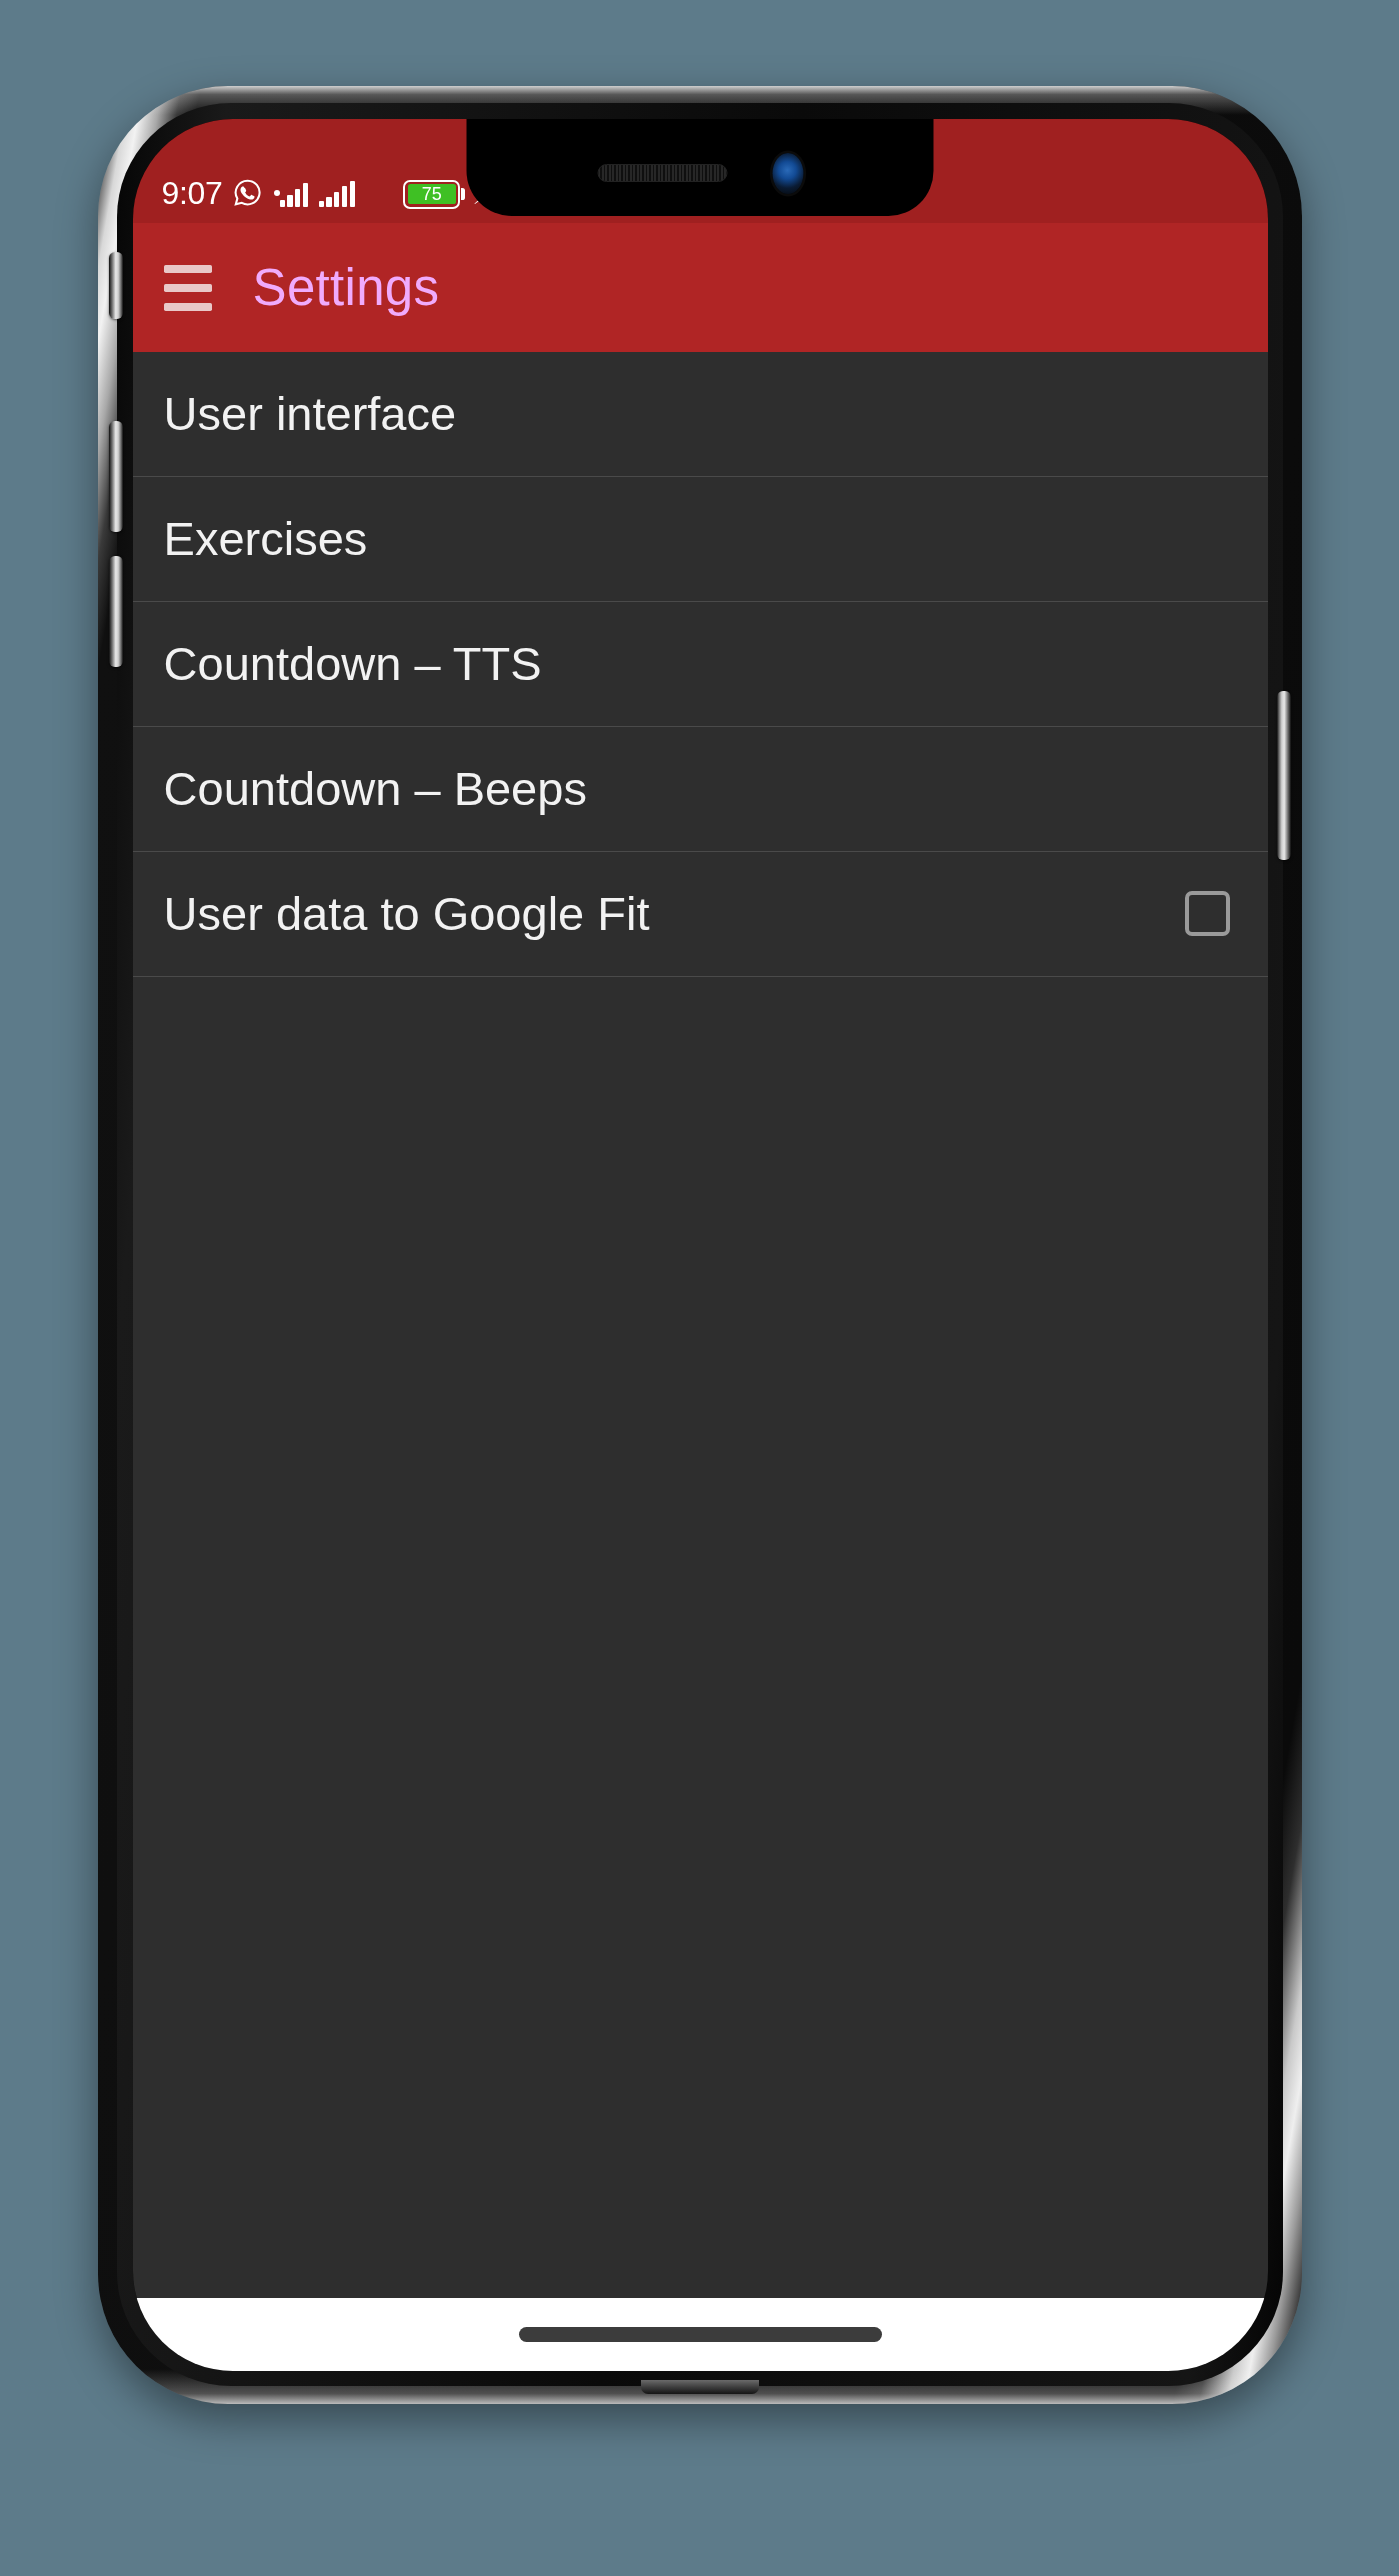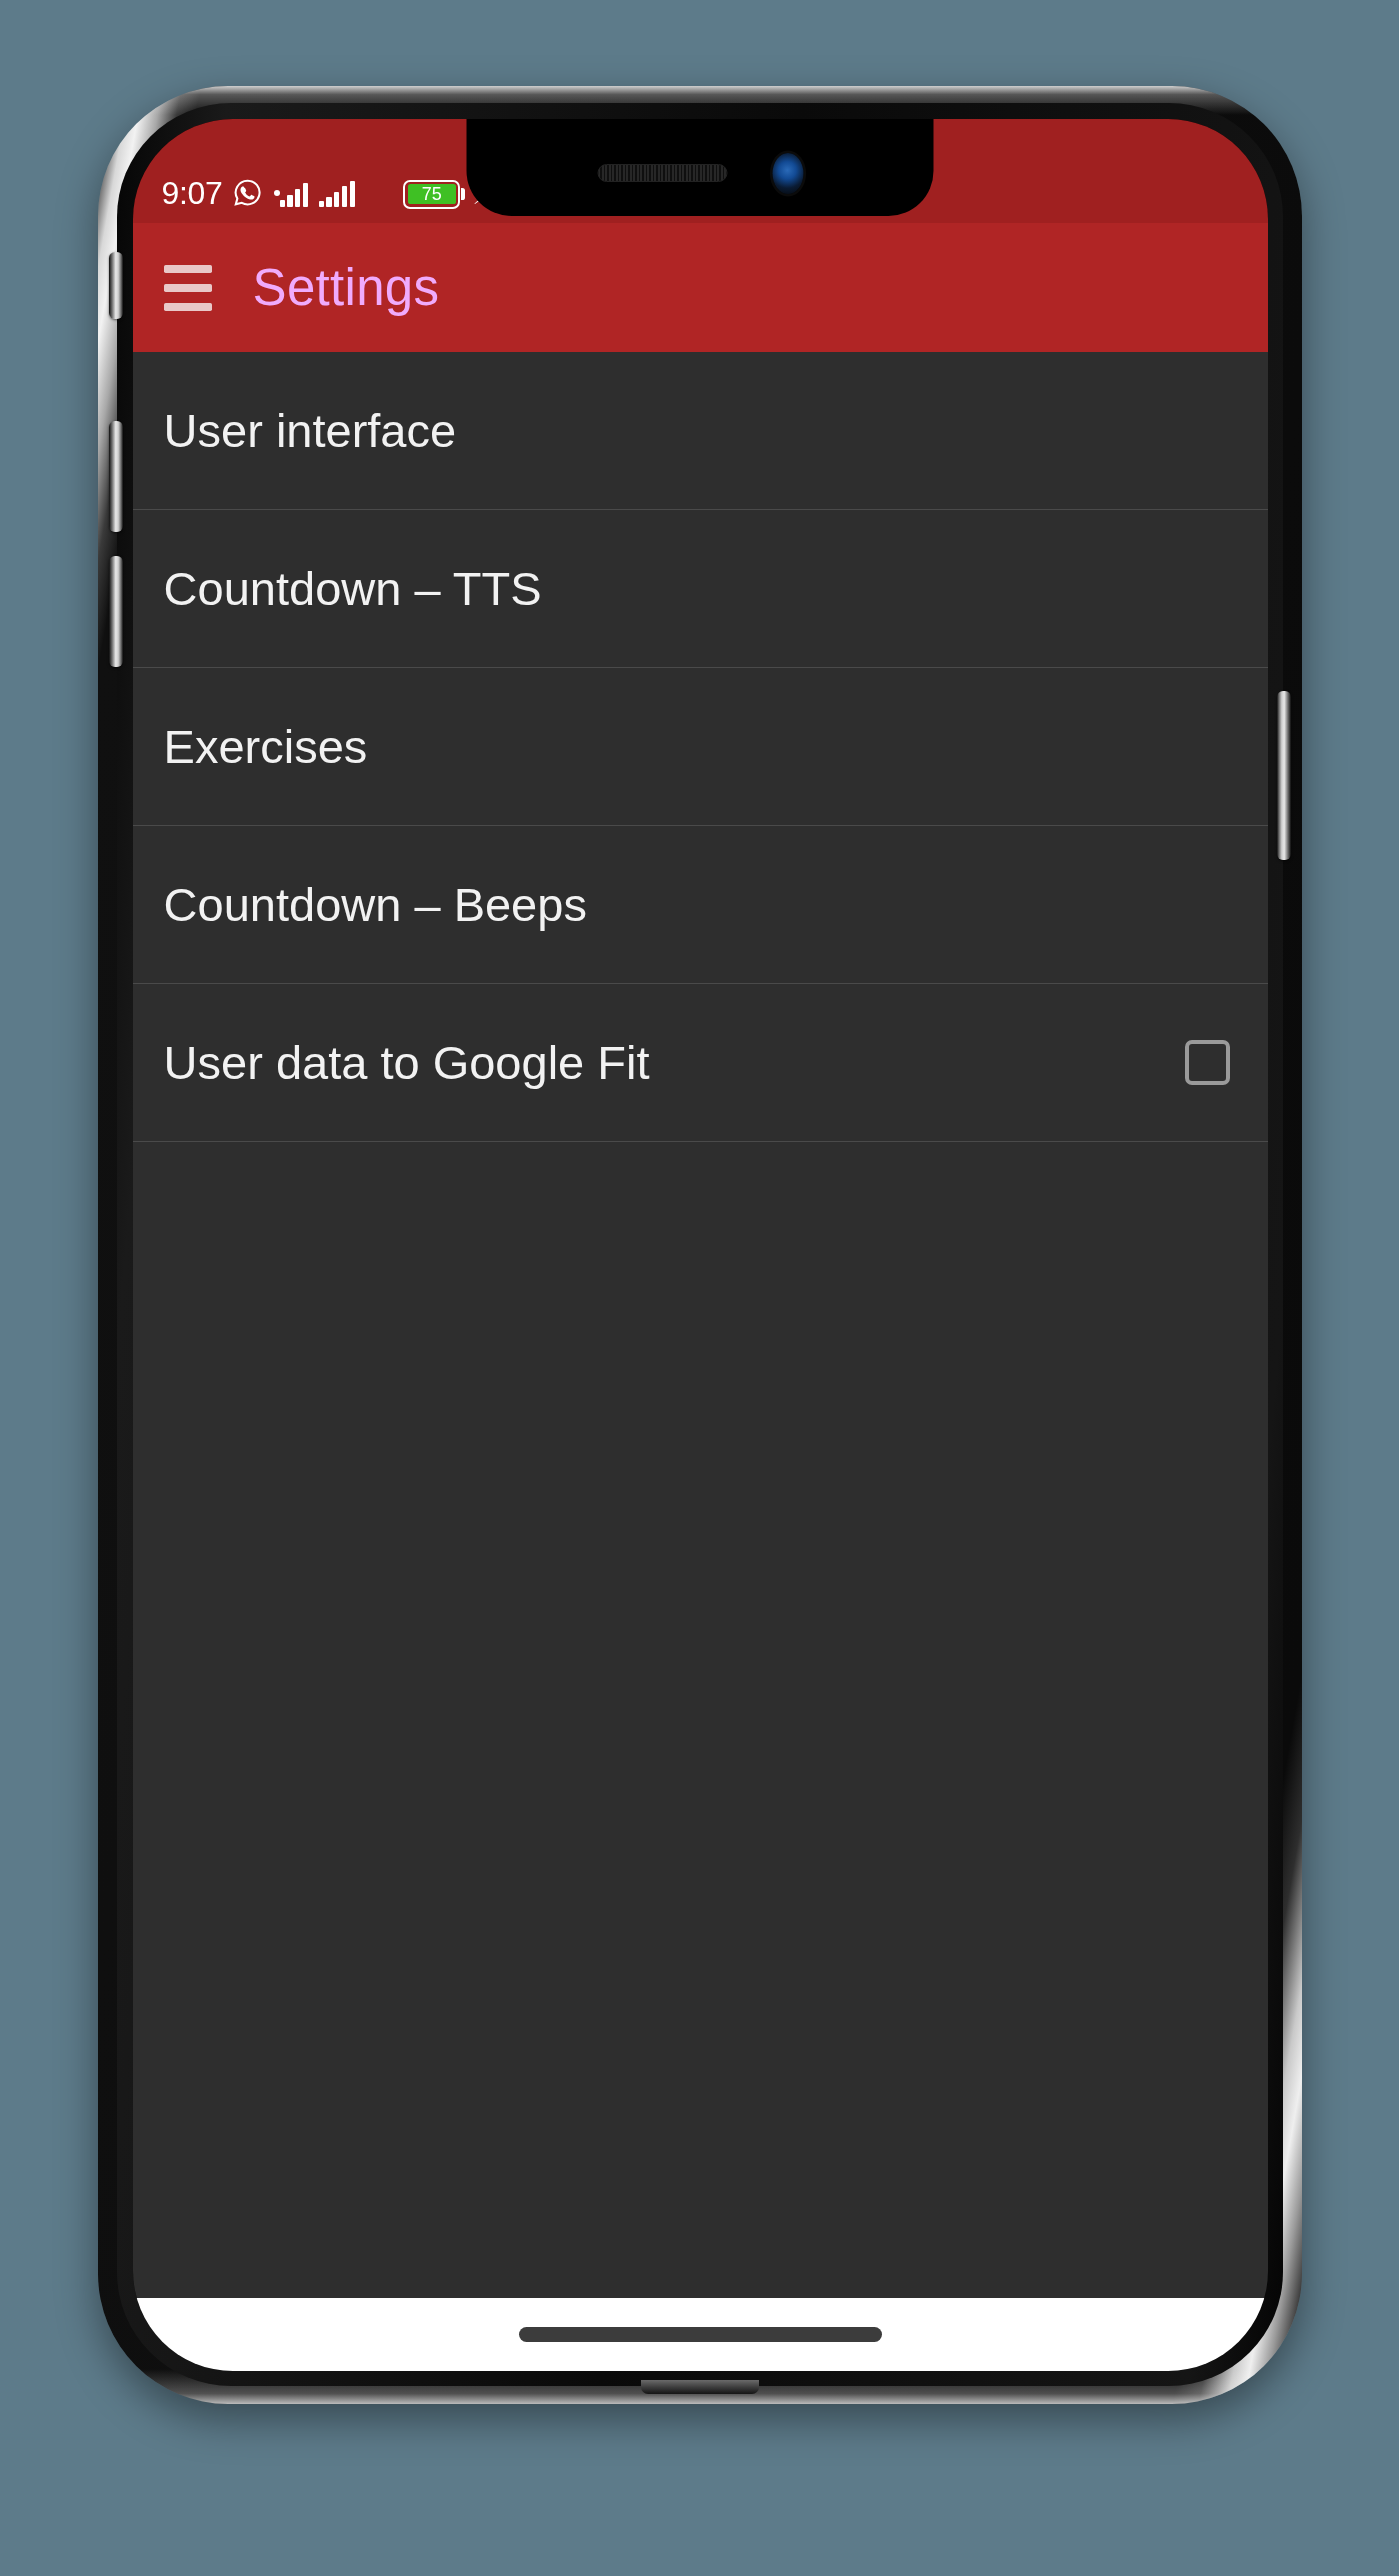--- a/index.html
+++ b/index.html
@@ -195,21 +195,21 @@
   }
 
   
   #list {
     position:absolute;
     left:0; top:233px; right:0; bottom:73px;
     background:#2e2e2e;
   }
   .row {
     position:relative;
-    height:158px;
+    height:125px;
     display:flex; align-items:center;
     padding:0 38px 0 31px;
     border-bottom:1.7px solid #4a4a4a;
     cursor:pointer;
   }
   .row-label {
     color:#f2f2f2;
     font-size:47px;
     font-family:"Liberation Sans", sans-serif;
     line-height:1;
@@ -298,25 +298,25 @@
           <span id="appbar-title">Settings</span>
         </div>
 
         <div id="list">
 
           <div class="row">
             <span class="row-label">User interface</span>
           </div>
 
           <div class="row">
+            <span class="row-label">Exercises</span>
+          </div>
+
+          <div class="row">
             <span class="row-label">Countdown – TTS</span>
-          </div>
-
-          <div class="row">
-            <span class="row-label">Exercises</span>
           </div>
 
           <div class="row">
             <span class="row-label">Countdown – Beeps</span>
           </div>
 
 
           <div class="row">
             <span class="row-label">User data to Google Fit</span>
             <span class="checkbox"></span>

